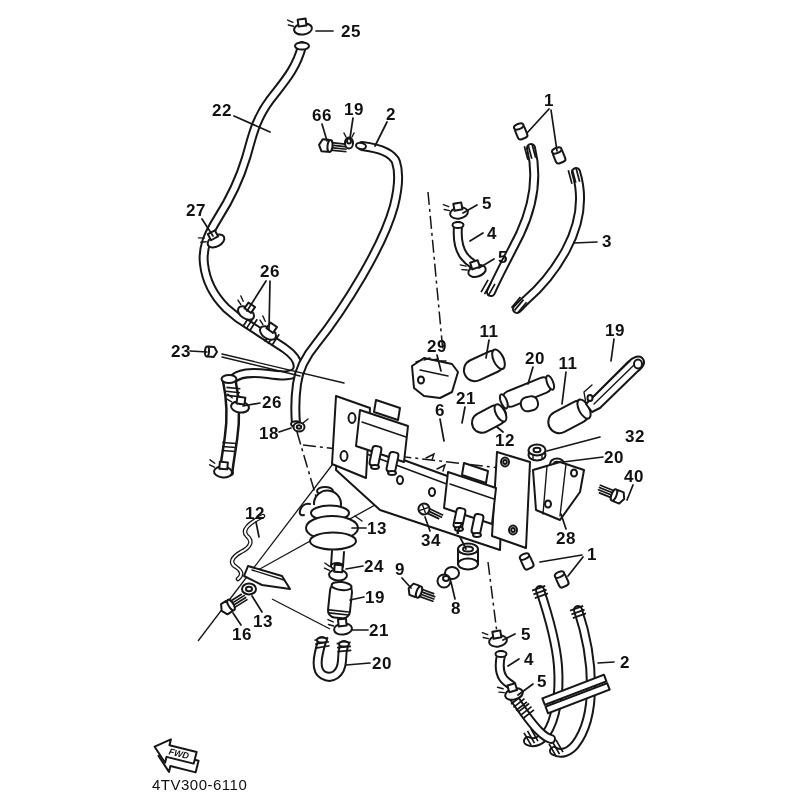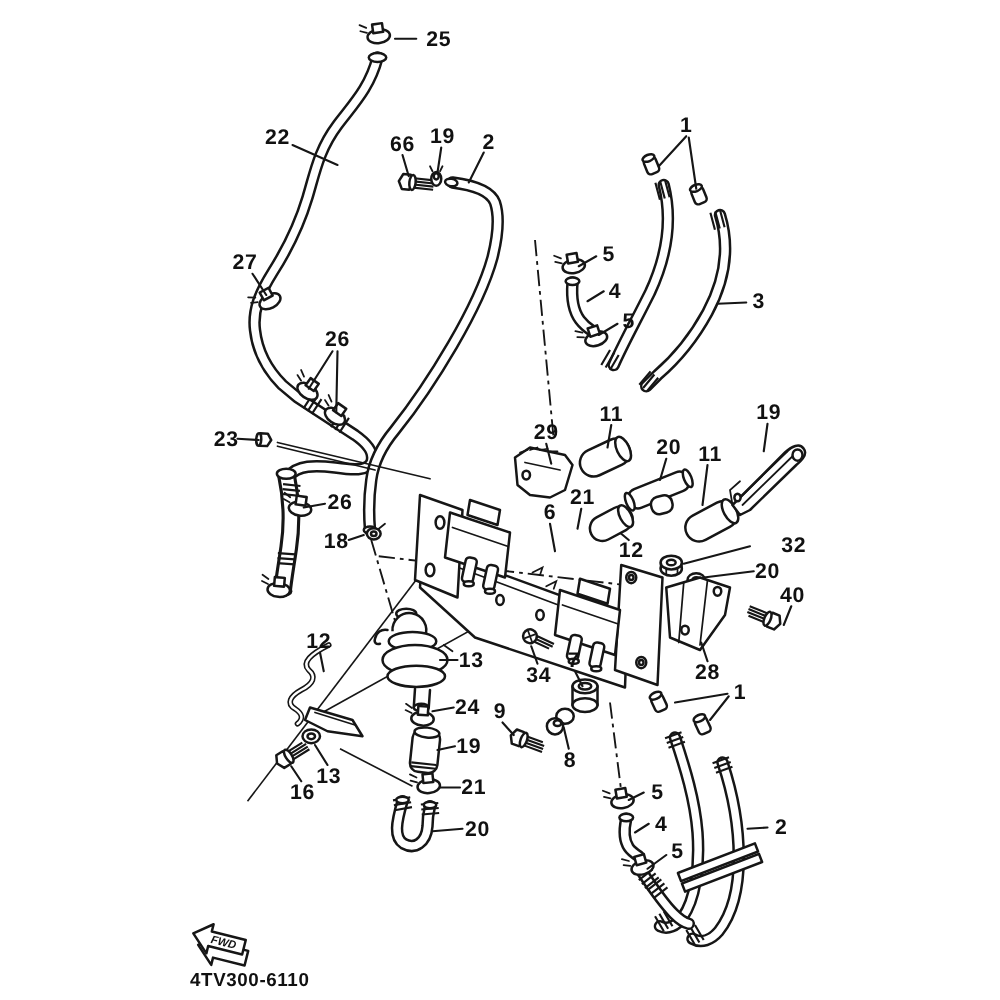--- a/index.html
+++ b/index.html
@@ -16,21 +16,21 @@
   .hO2{fill:none;stroke-width:15;stroke-linecap:butt;}
   .hI2{fill:none;stroke:#fff;stroke-width:10;stroke-linecap:butt;}
   .wire{fill:none;stroke-width:4.5;stroke-linecap:round;}
   .wireI{fill:none;stroke:#fff;stroke-width:2;stroke-linecap:round;}
   .bands{fill:none;stroke-width:1.7;}
   .ld{fill:none;stroke-width:1.7;stroke-linecap:round;}
   .dd{fill:none;stroke-width:1.5;stroke-dasharray:13 4 3 4;}
   .cl{fill:none;stroke-width:1.3;}
   .lbl{position:absolute;transform:translate(-50%,-50%);font-weight:bold;font-size:17px;
        color:#111;line-height:1;letter-spacing:.5px;white-space:nowrap;}
-  .code{position:absolute;font-weight:bold;font-size:15px;color:#111;letter-spacing:.5px;}
+  .code{position:absolute;font-weight:normal;font-size:15px;color:#111;letter-spacing:.5px;}
   .fwdtxt{font:italic bold 9px "Liberation Sans",sans-serif;fill:#111;stroke:none;}
 </style>
 </head>
 <body>
 
 <div id="stage">
 <svg width="800" height="800" viewBox="0 0 800 800">
 <defs>
   <g id="clamp">
           <ellipse rx="9" ry="5.5" class="wf"></ellipse>

